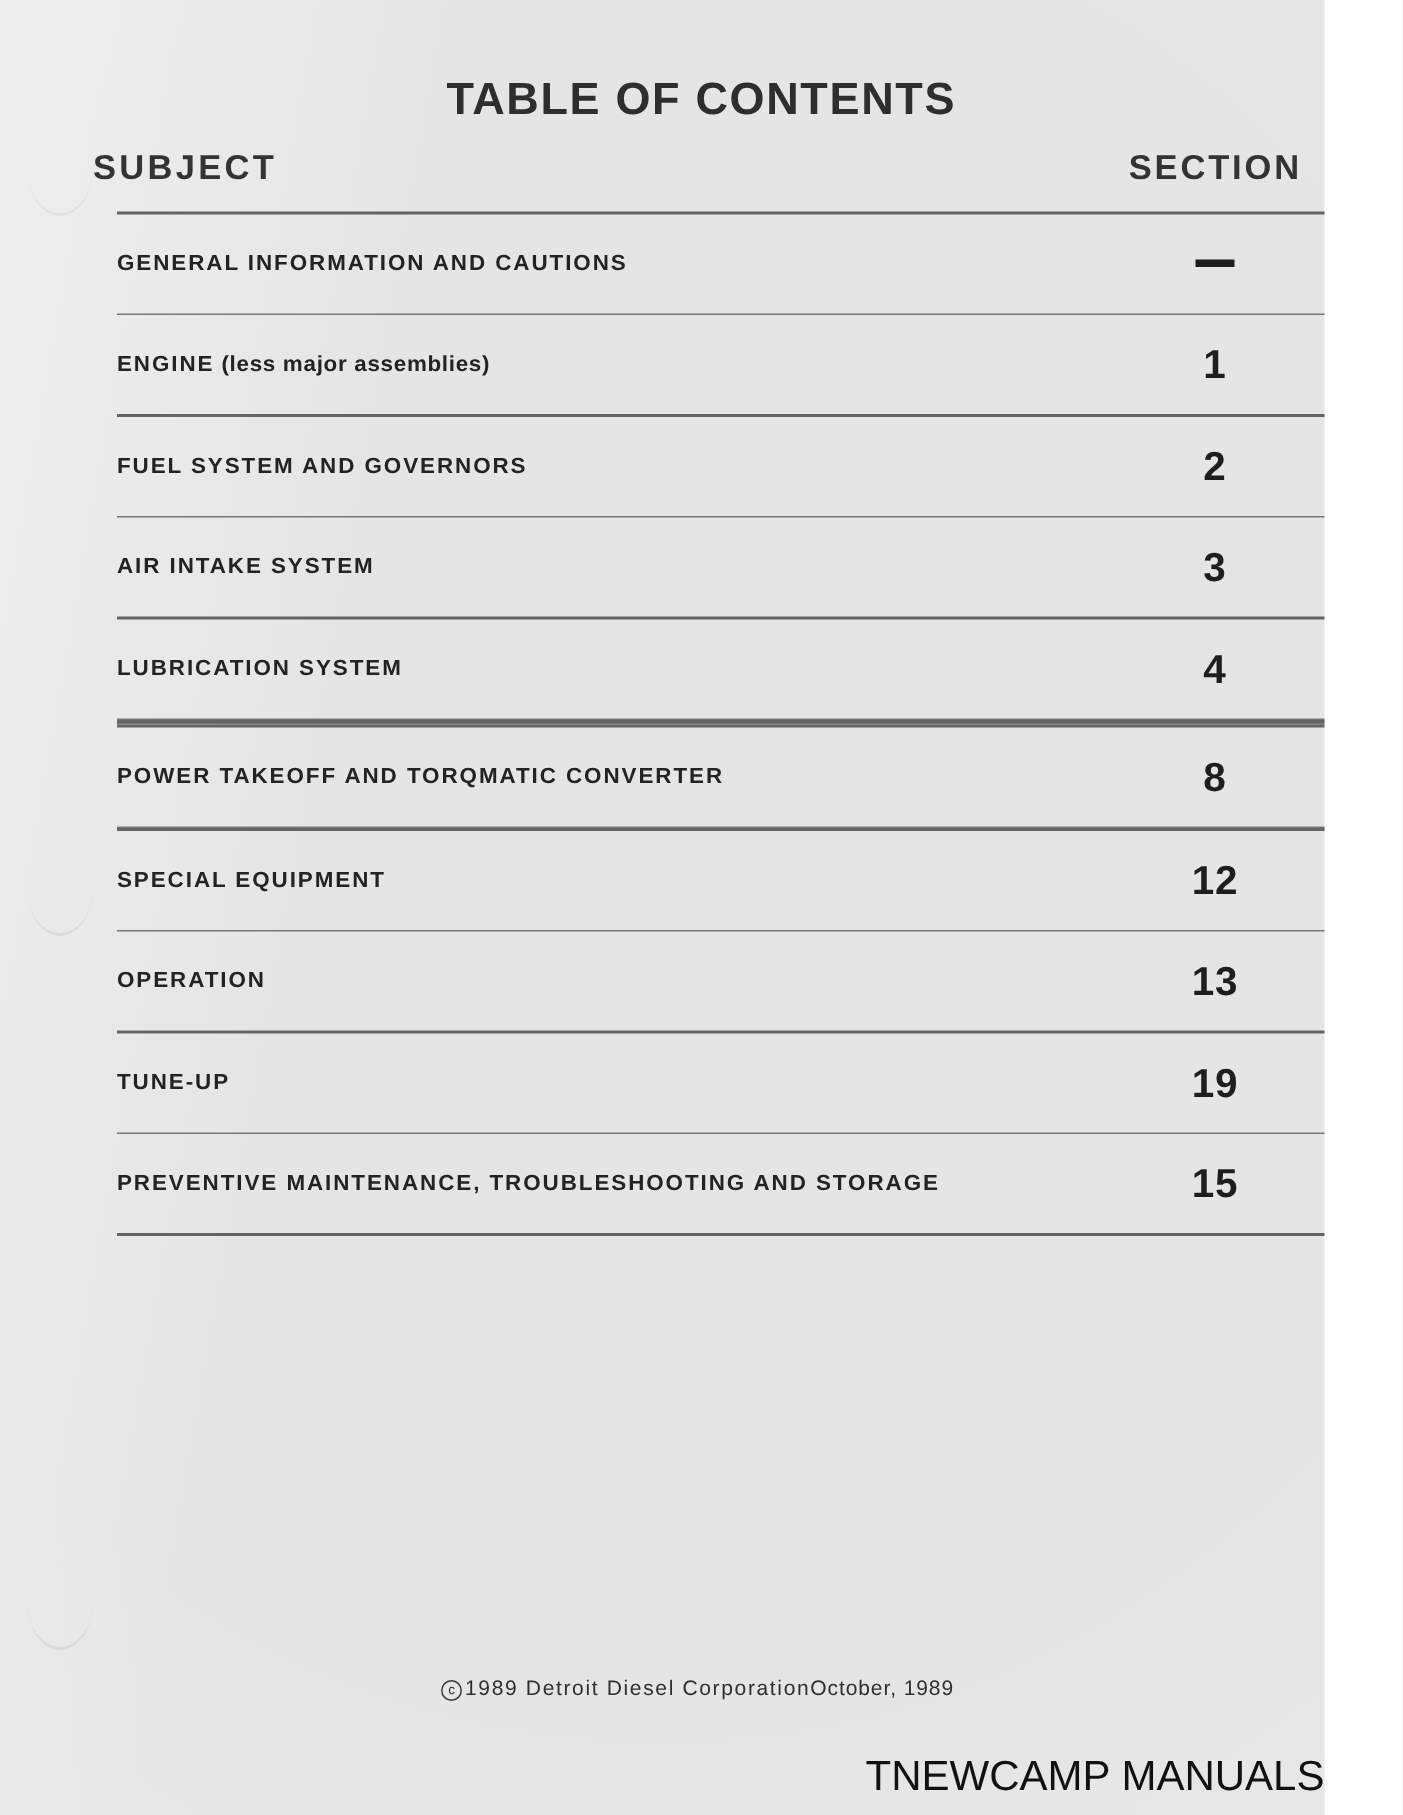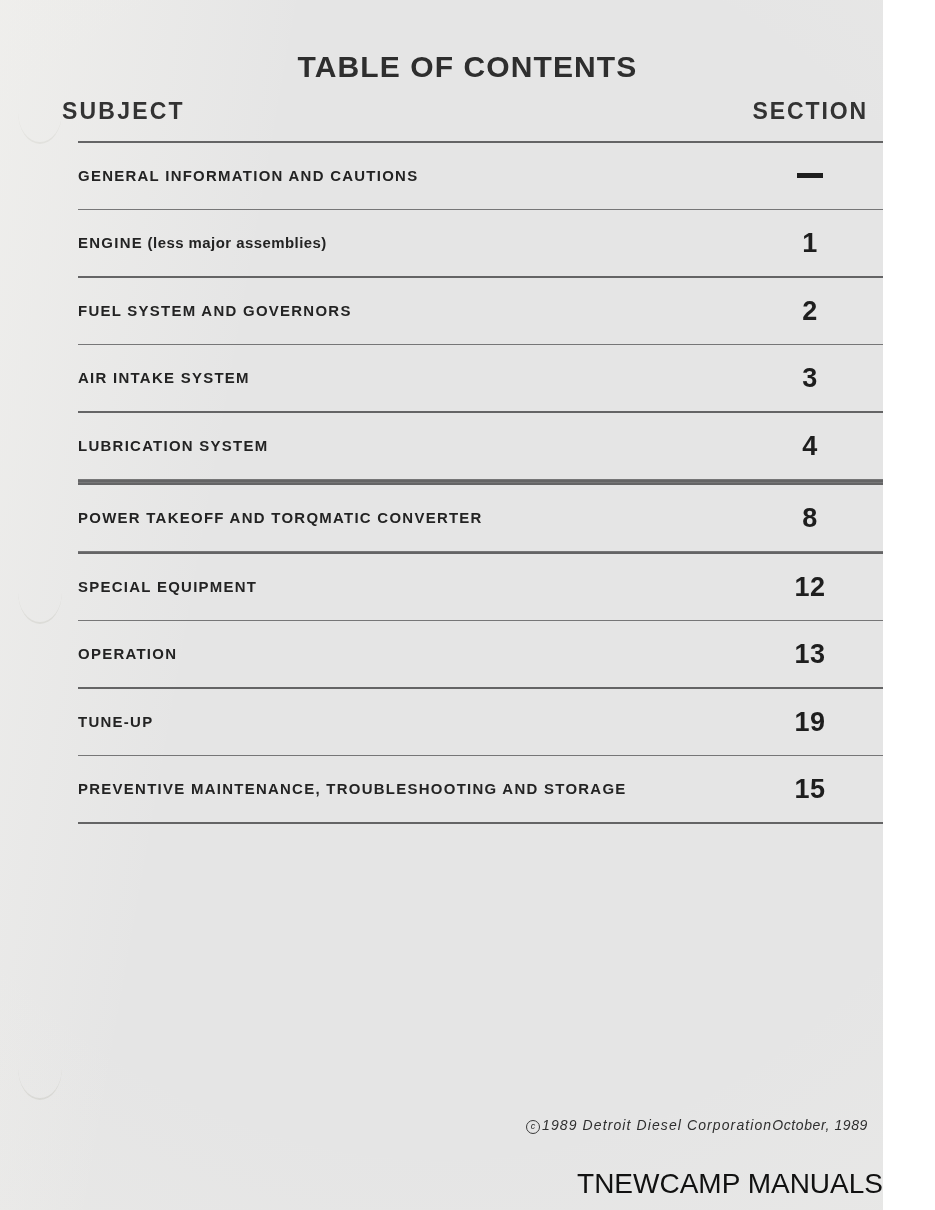--- a/index.html
+++ b/index.html
@@ -142,27 +142,26 @@
     vertical-align: middle;
   }
 
   
   #footer {
     position: absolute;
     top: 1117px;
     left: 62px;
     width: 806px;
     display: flex;
-    justify-content: flex-end;
+    justify-content: center;
     align-items: baseline;
     font-size: 14px;
     letter-spacing: .9px;
     color: #2f2f2f;
     z-index: 4;
-    font-style: italic;
   }
   #copyright-text { letter-spacing: 1.1px; }
   .copy-mark {
     display: inline-block;
     width: 12px;
     height: 12px;
     border: 1px solid #3a3a3a;
     border-radius: 50%;
     font-size: 9px;
     line-height: 11px;

